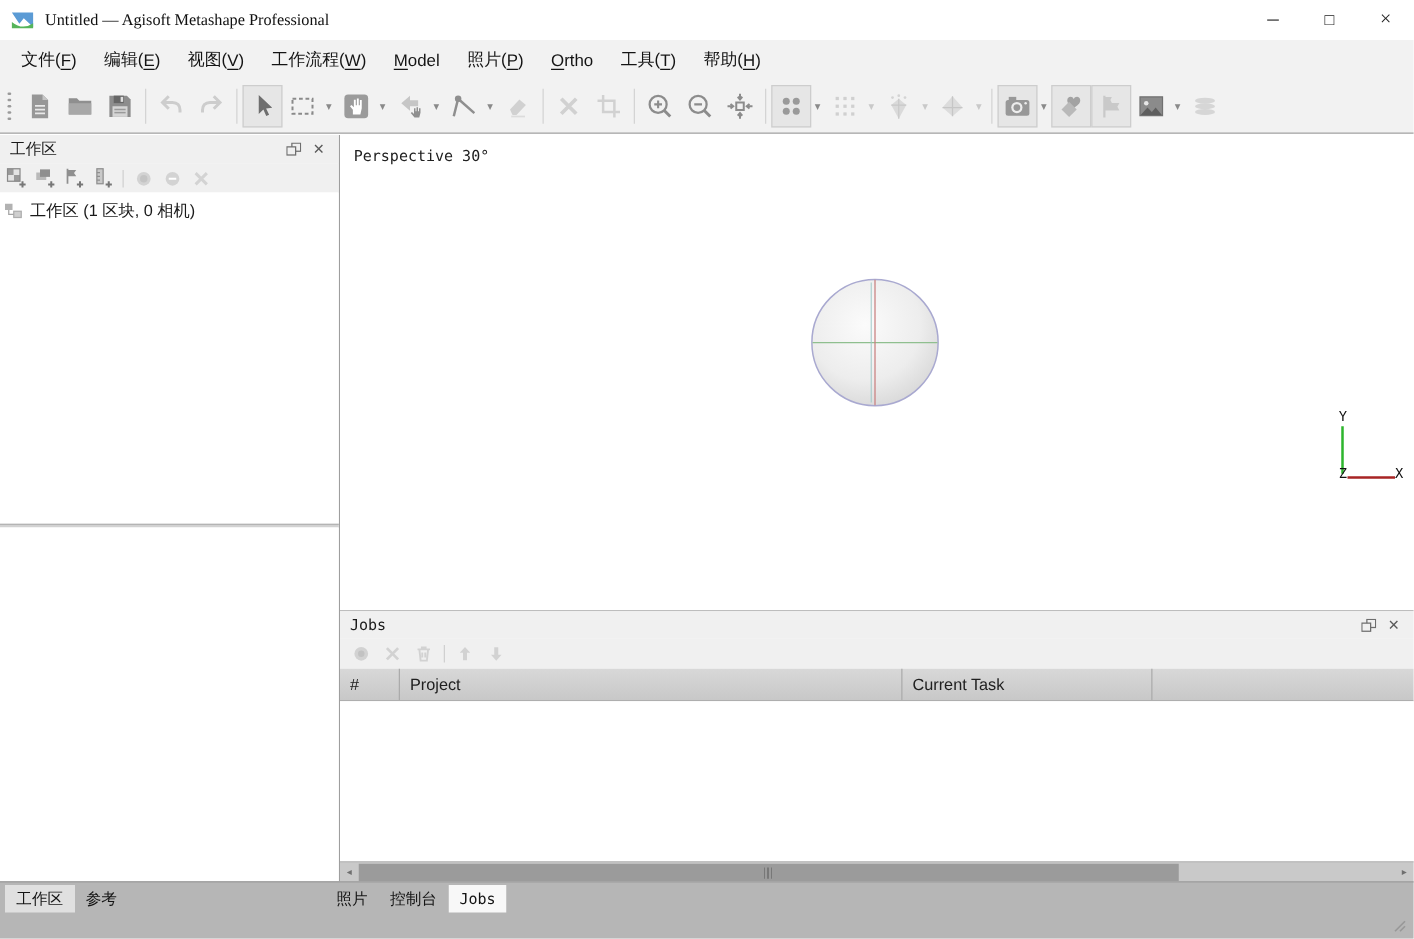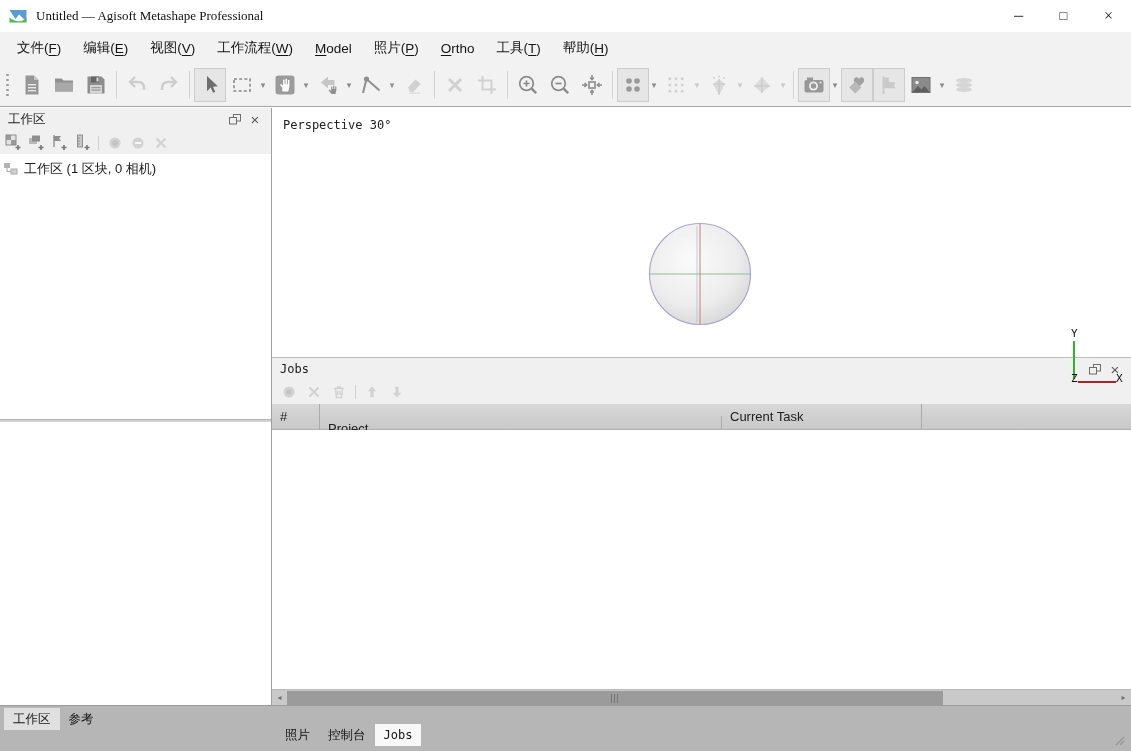--- a/index.html
+++ b/index.html
@@ -50,48 +50,48 @@
   .tree-row { height:22px; display:flex; align-items:center; gap:5px; padding-left:3px; }
   .tree-row.child { padding-left:27px; font-weight:bold; }
   .checker { width:13px; height:13px; border:1px solid #8f8f8f;
              background:repeating-conic-gradient(#9a9a9a 0% 25%, #ffffff 0% 50%) 0 0 / 6px 6px; }
   .dock-splitter { height:3px; background:#d2d2d2; border-top:1px solid #b4b4b4; flex:none; }
   .dock-lower { flex:1; background:#fff; }
 
   
   .model-tabstrip { height:23px; background:#eaeaea; display:flex; align-items:stretch; border-bottom:1px solid #d6d6d6; flex:none; }
   .model-tab { background:#fbfbfb; border:1px solid #c6c6c6; border-bottom:none; margin-bottom:-1px; padding:0 10px; display:flex; align-items:center; font-size:12.5px; }
-  .viewport { height:249px; background:#ffffff; position:relative; flex:none; }
+  .viewport { height:380px; background:#ffffff; position:relative; flex:none; }
   .overlay-label { position:absolute; left:11px; top:10px; font-size:12px; color:#202020; }
   .sphere { position:absolute; left:376px; top:114px; }
   .axis-label { position:absolute; font-size:11px; color:#111; }
   .axis-line { position:absolute; }
 
   
   .jobs { flex:1; display:flex; flex-direction:column; border-top:1px solid #bdbdbd; min-height:0; }
   .jobs-header { height:22px; background:#f0f0f0; display:flex; align-items:center; padding:0 6px 0 8px; font-size:12px; flex:none; }
   .jobs-header .spacer { flex:1; }
   .jobs-toolbar { height:24px; background:#f0f0f0; display:flex; align-items:center; gap:7px; padding-left:8px; flex:none; }
   .jobs-toolbar .sm-sep { width:1px; height:14px; background:#d0d0d0; }
   .jobs-thead { height:26px; background:linear-gradient(#d8d8d8,#c8c8c8); display:flex; font-size:13px; color:#202020; border-bottom:1px solid #aeaeae; flex:none; }
   .th { display:flex; align-items:center; padding:0 8px; border-right:1px solid #ababab; height:100%; }
   .th-index { width:48px; }
-  .th-project { width:402px;margin-top:12px; }
+  .th-project { width:402px; }
   .th-task { width:200px;text-align:right; }
   .th-status { flex:1; border-right:none; }
   .jobs-body { flex:1; background:#ffffff; }
   .hscroll { height:16px; background:#c9c9c9; border-top:1px solid #bababa; position:relative; flex:none; }
   .hs-arrow { position:absolute; top:0; height:100%; width:15px; display:flex; align-items:center; justify-content:center; font-size:8px; color:#6f6f6f; }
   .hs-arrow.left { left:0; } .hs-arrow.right { right:0; }
   .hs-thumb { position:absolute; left:15px; top:1px; height:14px; width:656px; background:#9b9b9b; display:flex; align-items:center; justify-content:center; }
   .hs-grip { width:8px; height:9px; background:repeating-linear-gradient(90deg,#787878 0 1px,transparent 1px 3px); }
 
   
   .bb-group { position:absolute; top:2px; display:flex; height:22px; font-size:12.5px; }
-  .bb-left { left:4px; } .bb-right { left:276px;margin-top:16px; }
+  .bb-left { left:4px; } .bb-right { left:260px; }
   .bb-tab { padding:0 9px; display:flex; align-items:center; color:#141414; }
   .bb-tab.active-gray { background:#e0e0e0; }
   .bb-tab.active-white { background:#f8f8f8; }
   .resize-grip { position:absolute; right:6px; bottom:5px; opacity:.75; }
 </style>
 </head>
 <body>
 
 <div class="titlebar">
   <svg class="app-logo" viewBox="0 0 20 18">

